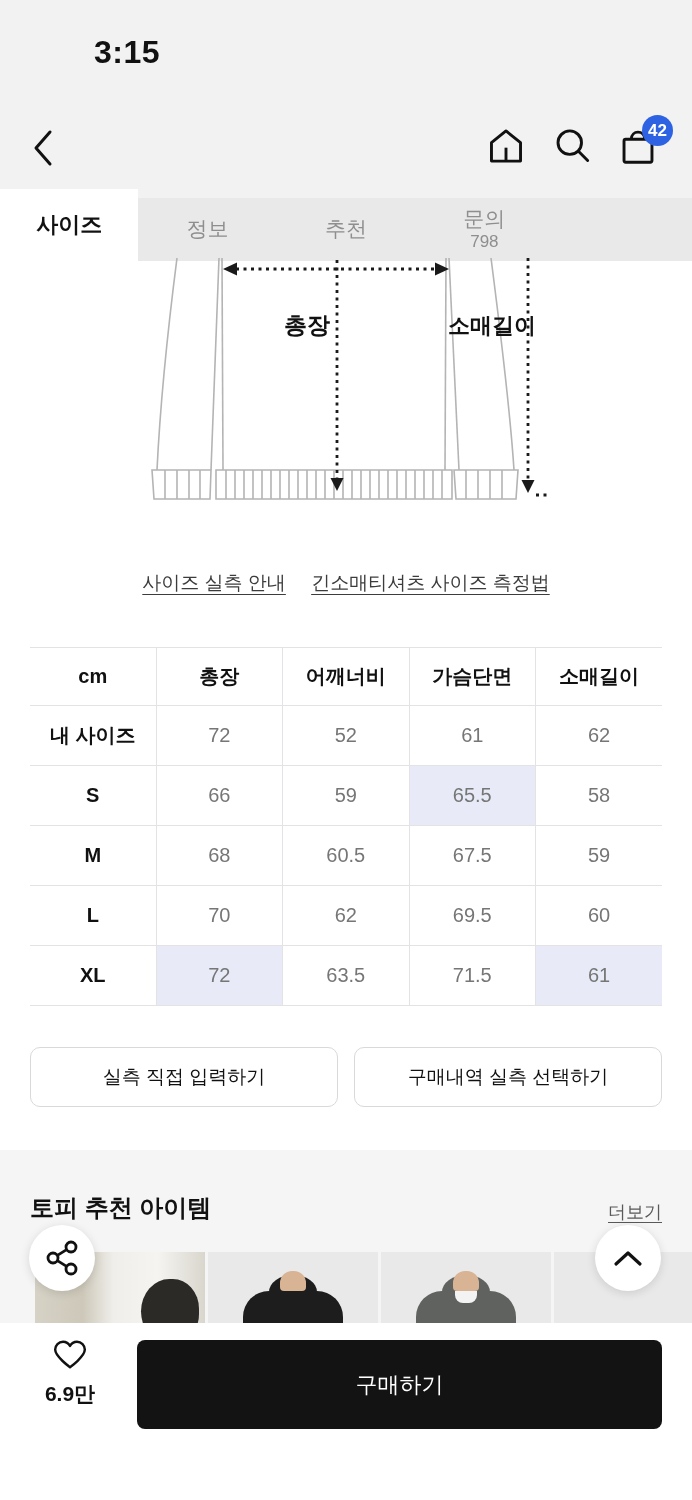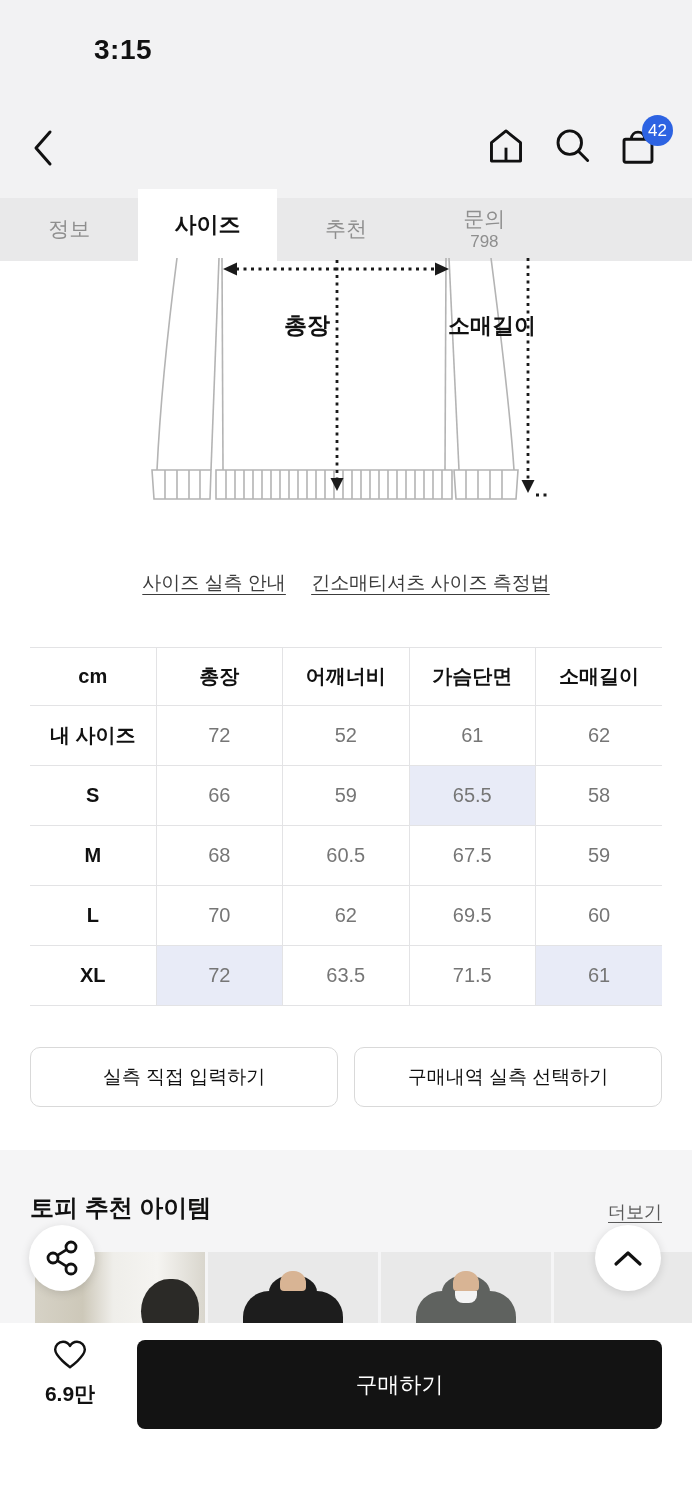--- a/index.html
+++ b/index.html
@@ -3,32 +3,32 @@
 <meta charset="utf-8">
 <style>
   * { margin:0; padding:0; box-sizing:border-box; }
   html,body { background:#fff; }
   .screen {
     position:relative; width:692px; height:1500px; overflow:hidden;
     background:#fff; font-family:"Liberation Sans", sans-serif; color:#111;
   }
   
   .header { position:absolute; left:0; top:0; width:692px; height:198px; background:#f2f2f3; }
-  .time { position:absolute; left:94px; top:34px; font-size:28px; font-weight:700; letter-spacing:.5px; }
+  .time { position:absolute; left:94px; top:34px; font-size:32px; font-weight:700; letter-spacing:.5px; }
   .status-icons { position:absolute; right:40px; top:36px; display:flex; align-items:center; gap:11px; }
   .battery { position:relative; width:56px; height:27px; border-radius:8px; background:#c3c3c6; overflow:visible; }
   .battery .fill { position:absolute; left:0; top:0; width:55%; height:100%; background:#000; border-radius:8px 2px 2px 8px; }
   .battery .pct { position:absolute; left:0; top:0; width:100%; height:100%; display:flex; align-items:center; justify-content:center;
                   color:#fff; font-size:18px; font-weight:700; letter-spacing:-0.5px; }
   .battery .nub { position:absolute; right:-5px; top:9px; width:4px; height:9px; background:#c3c3c6; border-radius:0 3px 3px 0; }
   .back-btn { position:absolute; left:32px; top:126px; width:30px; height:44px; display:flex; align-items:center; cursor:pointer; }
   .nav-right { position:absolute; right:34px; top:124px; display:flex; align-items:center; gap:26px; }
   .nav-ic { position:relative; width:40px; height:44px; display:flex; align-items:center; justify-content:center; cursor:pointer; }
   .badge { position:absolute; top:-9px; right:-15px; min-width:31px; height:31px; border-radius:16px;
-           background:#2d63e2; color:#fff; font-size:17px; font-weight:400;
+           background:#2d63e2; color:#fff; font-size:17px; font-weight:700;
            display:flex; align-items:center; justify-content:center; padding:0 4px; }
   
   .tabbar { position:absolute; left:0; top:198px; width:692px; height:63px; background:#e9e9ea; display:flex; }
   .tab { width:20%; height:63px; display:flex; flex-direction:column; align-items:center; justify-content:center;
          color:#8e8e8e; font-size:21px; cursor:pointer; line-height:1.15; }
   .tab .cnt { font-size:17px; margin-top:1px; }
   .tab.active { position:relative; top:-9px; height:72px; background:#fff; color:#111; font-weight:700; font-size:22px; }
   
   .diagram { position:absolute; left:0; top:258px; width:692px; height:252px; }
   
@@ -106,25 +106,25 @@
         <svg width="38" height="38" viewBox="0 0 34 34">
           <rect x="4.5" y="11" width="25" height="20.5" rx="1.5" fill="none" stroke="#111" stroke-width="2.6"></rect>
           <path d="M11,11 C11,2.5 23,2.5 23,11" fill="none" stroke="#111" stroke-width="2.6"></path>
         </svg>
         <div class="badge">42</div>
       </div>
     </div>
   </div>
 
   <div class="tabbar">
+    <div class="tab active">
+      <span>사이즈</span>
+    </div>
     <div class="tab">
       <span>정보</span>
-    </div>
-    <div class="tab active">
-      <span>사이즈</span>
     </div>
     <div class="tab">
       <span>추천</span>
     </div>
     <div class="tab">
       <span>문의</span>
       <span class="cnt">798</span>
     </div>
   </div>
 

